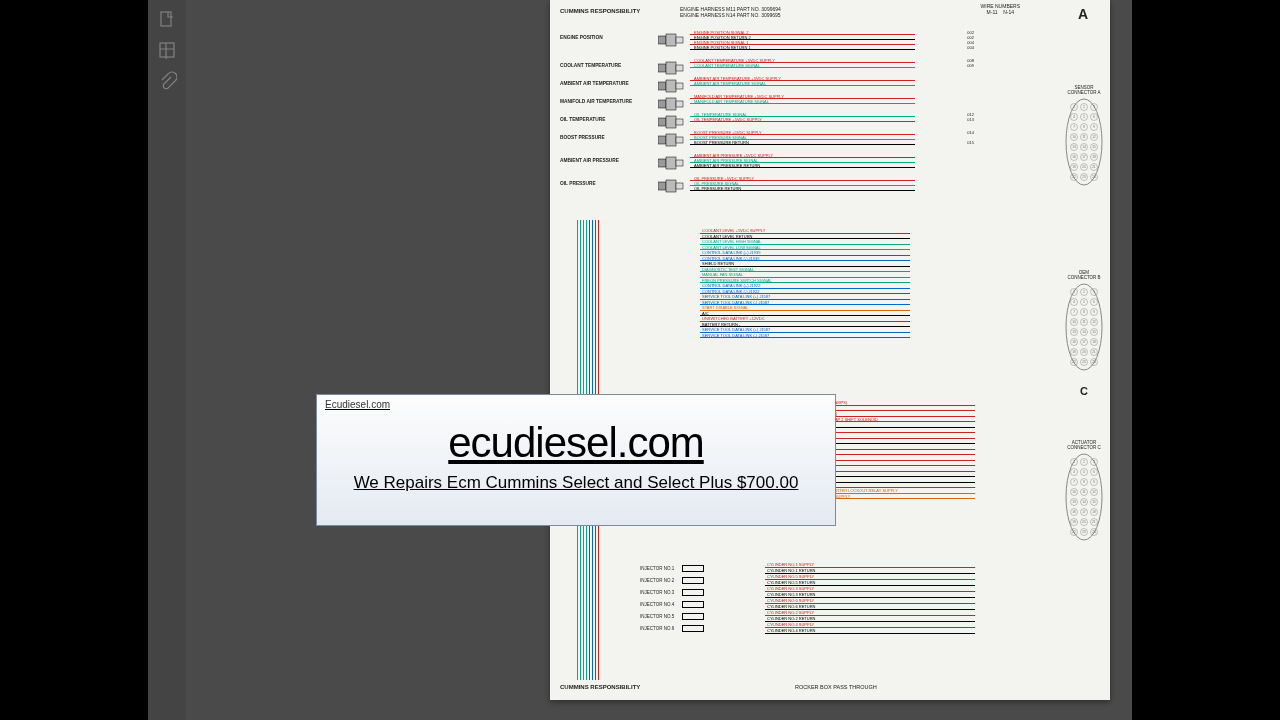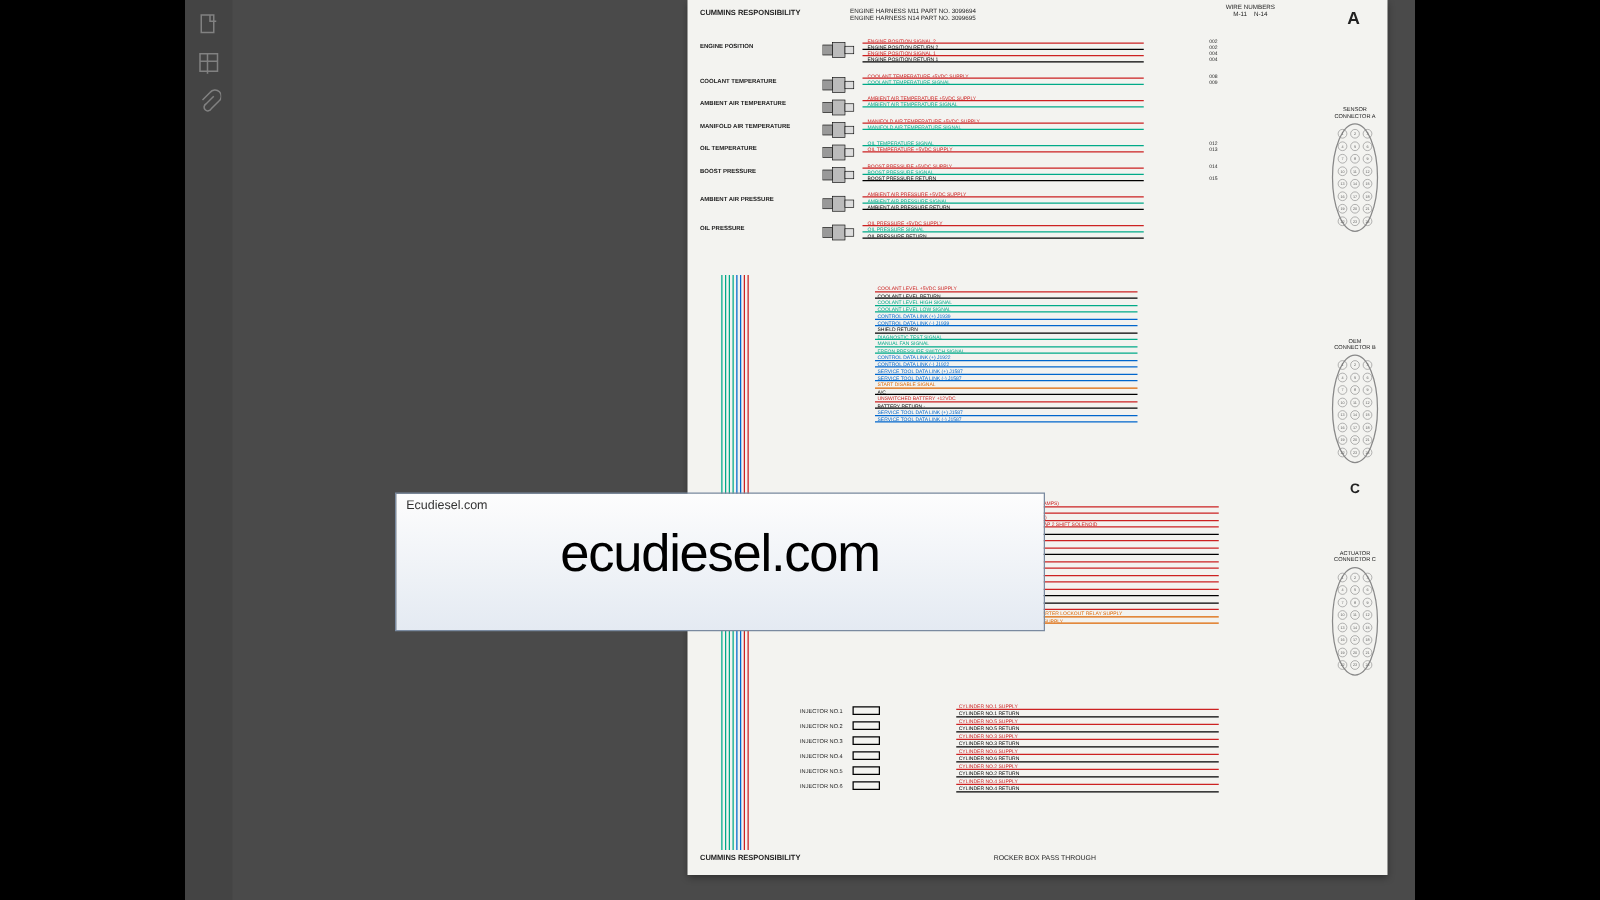--- a/index.html
+++ b/index.html
@@ -38,22 +38,22 @@
   .conn svg { width:100%; }
   .conn .clbl { font-size:4.5px; text-align:center; margin-bottom:2px; }
   .inject { position:absolute; left:90px; top:562px; width:270px; }
   .inject .ir { height:12px; display:flex; align-items:center; }
   .inject .ir .il { width:42px; font-size:4.5px; }
   .inject .ir .ibox { width:22px; height:7px; border:0.5px solid #000; margin-right:4px; }
   .cyl-block { position:absolute; left:215px; top:562px; width:210px; }
   .cyl-block .l { height:6px; font-size:4px; line-height:6px; border-bottom:0.5px solid; white-space:nowrap; padding-left:2px; }
   .foot { position:absolute; left:10px; bottom:10px; font-size:6px; font-weight:bold; }
   .foot-r { position:absolute; left:245px; bottom:10px; font-size:5.5px; }
-  .popup { position:absolute; left:168px; top:394px; width:520px; height:111px;
-           background:linear-gradient(#fdfdfd,#e4eaf2); border:1px solid #7a8aa0; }
+  .popup { position:absolute; left:168px; top:394px; width:520px; height:132px;
+           background:linear-gradient(#fdfdfd,#e4eaf2); border:1px solid #7a8aa0;text-decoration:underline; }
   .popup .title { height:20px; padding:4px 8px; font-size:10px; color:#333; }
   .popup .big { font-size:42px; font-weight:400; text-align:center; margin-top:4px; letter-spacing:-1px; }
   .popup .sub { font-size:17px; text-align:center; margin-top:6px; }
 </style>
 </head>
 <body>
 
 <div class="letterbox-left"></div>
 <div class="letterbox-right"></div>
 
@@ -477,15 +477,16 @@
           </svg></div>
       </div>
 
     <div class="foot">CUMMINS RESPONSIBILITY</div>
     <div class="foot-r">ROCKER BOX PASS THROUGH</div>
   </div>
 
   <div class="popup">
     <div class="title">Ecudiesel.com</div>
     <div class="big">ecudiesel.com</div>
+    <div class="sub">We Repairs Ecm Cummins Select and Select Plus $700.00</div>
   </div>
 
 </div>
 
 </body></html>

